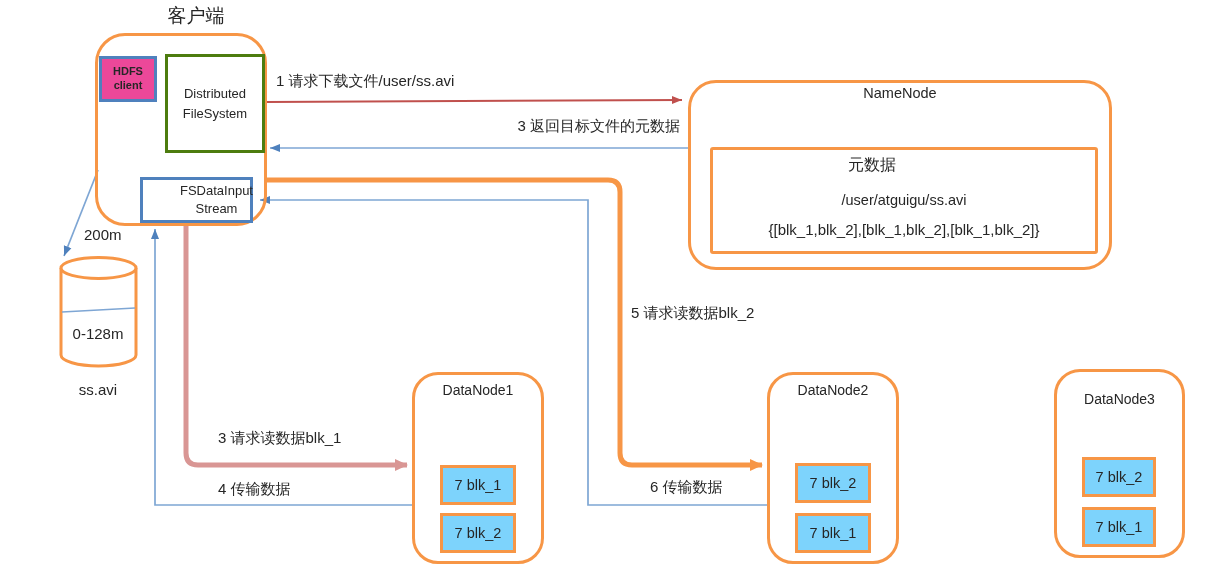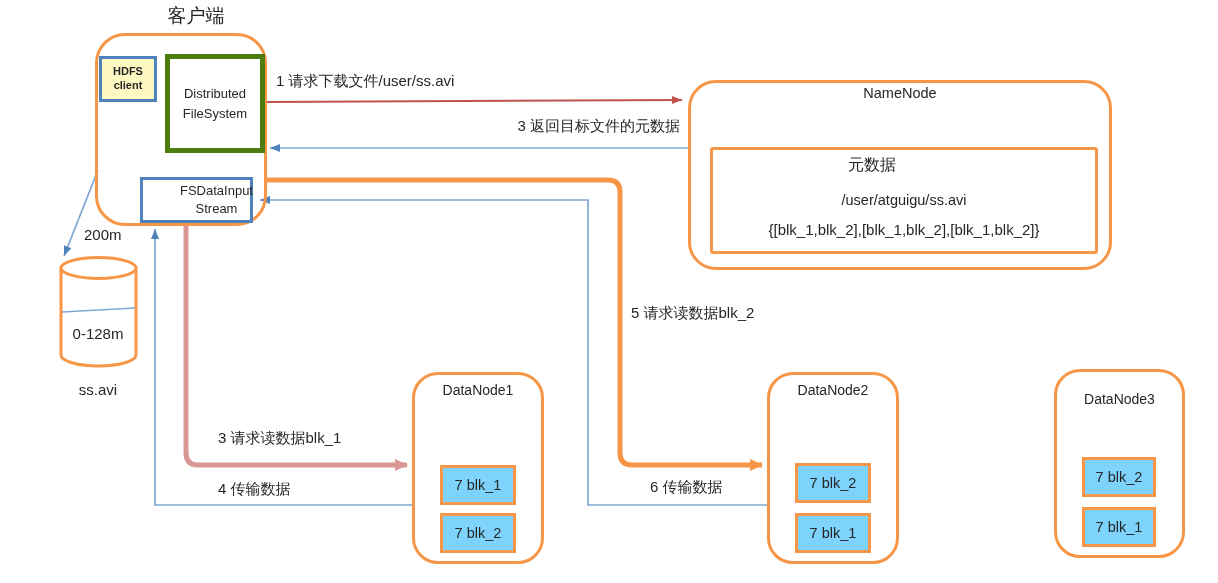--- a/index.html
+++ b/index.html
@@ -8,22 +8,22 @@
     position:relative;width:1218px;height:583px;background:#fff;overflow:hidden;
     font-family:"Liberation Sans","DejaVu Sans",sans-serif;color:#262626;
   }
   .layer{position:absolute;left:0;top:0;width:1218px;height:583px;}
   .abs{position:absolute;}
   .ctr{display:flex;align-items:center;justify-content:center;text-align:center;}
 
   
   .client-title{left:150px;top:3px;width:92px;font-size:19px;text-align:center;}
   .client-box{left:95px;top:33px;width:172px;height:193px;border:3px solid #F79646;border-radius:30px;}
-  .hdfs-box{left:99px;top:56px;width:58px;height:46px;border:3px solid #4F81BD;background:#fef9c3;font-size:11px;font-weight:600;line-height:1.25;}
-  .dfs-box{left:165px;top:54px;width:100px;height:99px;border:5px solid #4d7c0f;background:#fff;font-size:13px;line-height:1.5;align-items:center;}
+  .hdfs-box{left:99px;top:56px;width:58px;height:46px;border:3px solid #4F81BD;background:#ec4899;font-size:11px;font-weight:600;line-height:1.25;}
+  .dfs-box{left:165px;top:54px;width:100px;height:99px;border:3px solid #4d7c0f;background:#fff;font-size:13px;line-height:1.5;align-items:center;}
   .fsdis-box{left:140px;top:177px;width:113px;height:46px;border:3px solid #4F81BD;background:#fff;font-size:13px;line-height:1.35;padding-left:40px;}
 
   
   .namenode-box{left:688px;top:80px;width:424px;height:190px;border:3px solid #F79646;border-radius:28px;}
   .namenode-title{left:688px;top:85px;width:424px;text-align:center;font-size:14.5px;}
   .metadata-box{left:710px;top:147px;width:388px;height:107px;border:3px solid #F79646;border-radius:3px;background:#fff;}
   .meta-title{left:710px;top:155px;width:324px;text-align:center;font-size:16px;}
   .meta-path{left:710px;top:192px;width:388px;text-align:center;font-size:14.5px;}
   .meta-blocks{left:710px;top:221px;width:388px;text-align:center;font-size:15px;}
 

